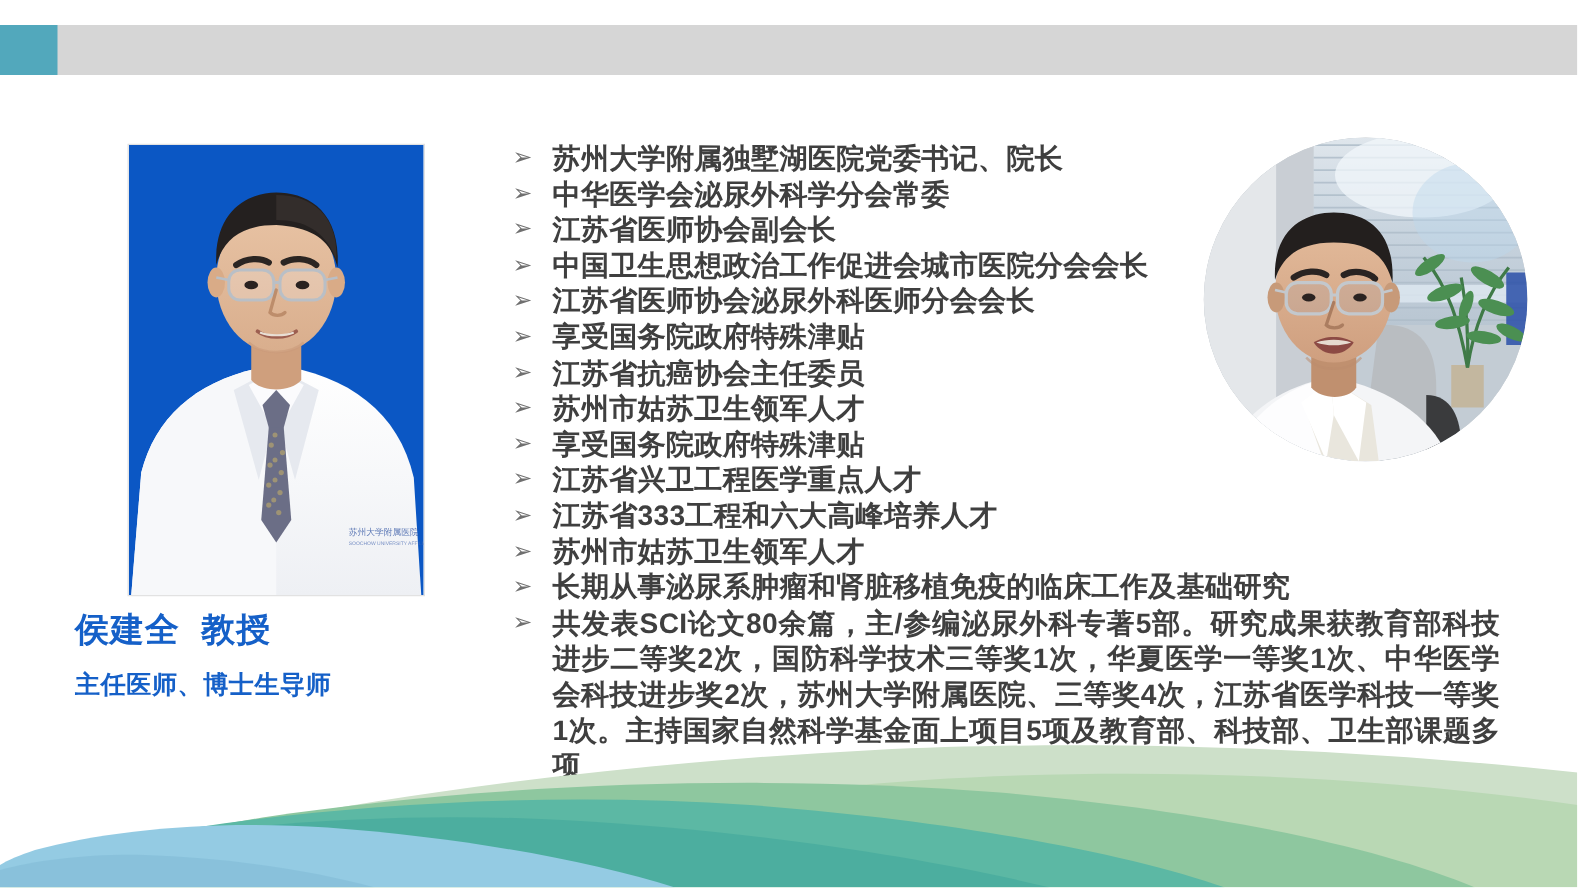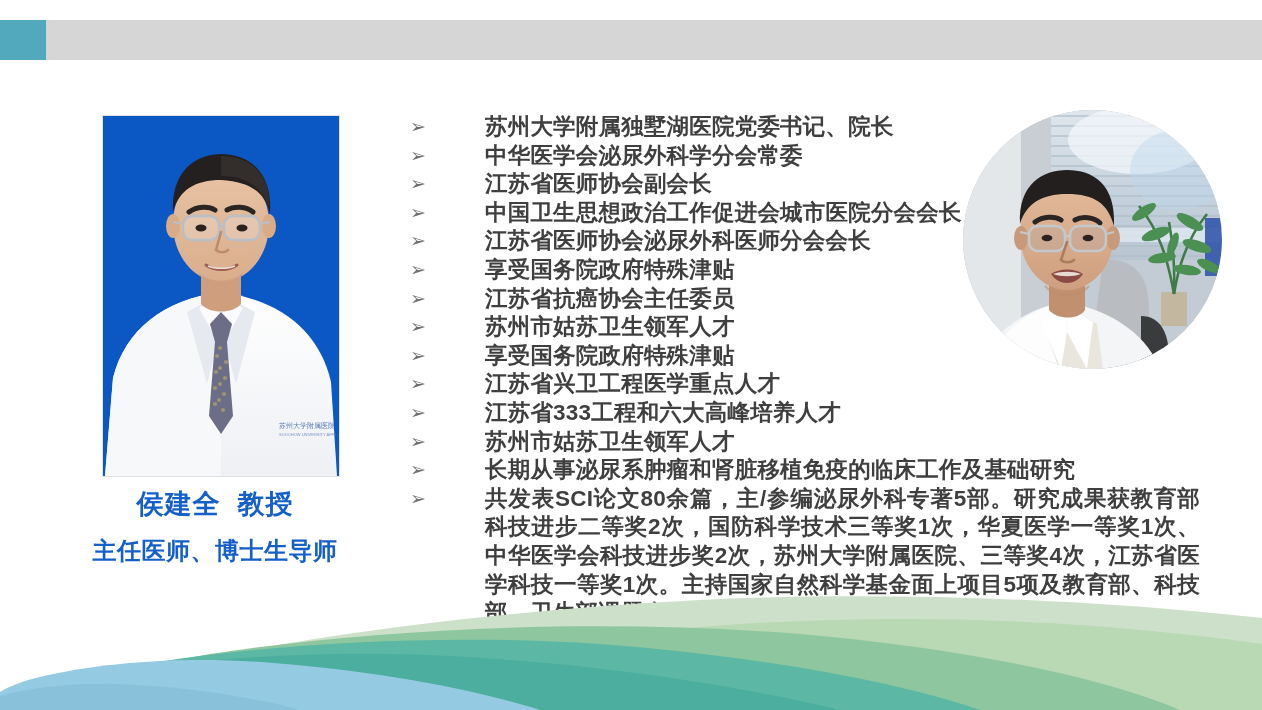--- a/index.html
+++ b/index.html
@@ -48,36 +48,35 @@
     height: 360px;
     background: #ffffff;
     box-shadow: 0 0 0 1px #e2e2e2;
     overflow: hidden;
   }
   .portrait-frame svg { display: block; }
 
   
   .name-block {
     position: absolute;
-    left: 50px;
+    left: 60px;
     top: 488px;
     width: 330px;
-    text-align: center;
   }
   .name-main {
     font-size: 27px;
     font-weight: bold;
     color: #1560c8;
     letter-spacing: 1px;
     line-height: 1.25;
     white-space: pre;
   }
   .name-sub {
     margin-top: 14px;
-    font-size: 24px;
+    font-size: 20px;
     font-weight: bold;
     color: #1560c8;
     letter-spacing: 0.5px;
     line-height: 1.25;
   }
 
   
   .bullet-list {
     position: absolute;
     left: 410px;
@@ -97,21 +96,20 @@
   .bullet-glyph {
     flex: 0 0 auto;
     width: 32px;
     color: #6f6f6f;
     font-size: 19px;
     font-weight: normal;
     line-height: 28.6px;
   }
   .bullet-text {
     flex: 1 1 auto;
-    margin-left: 43px;
   }
   .bullet-item.paragraph .bullet-text {
     text-align: justify;
     text-justify: inter-character;
   }
 
   
   .video-circle {
     position: absolute;
     left: 963px;

